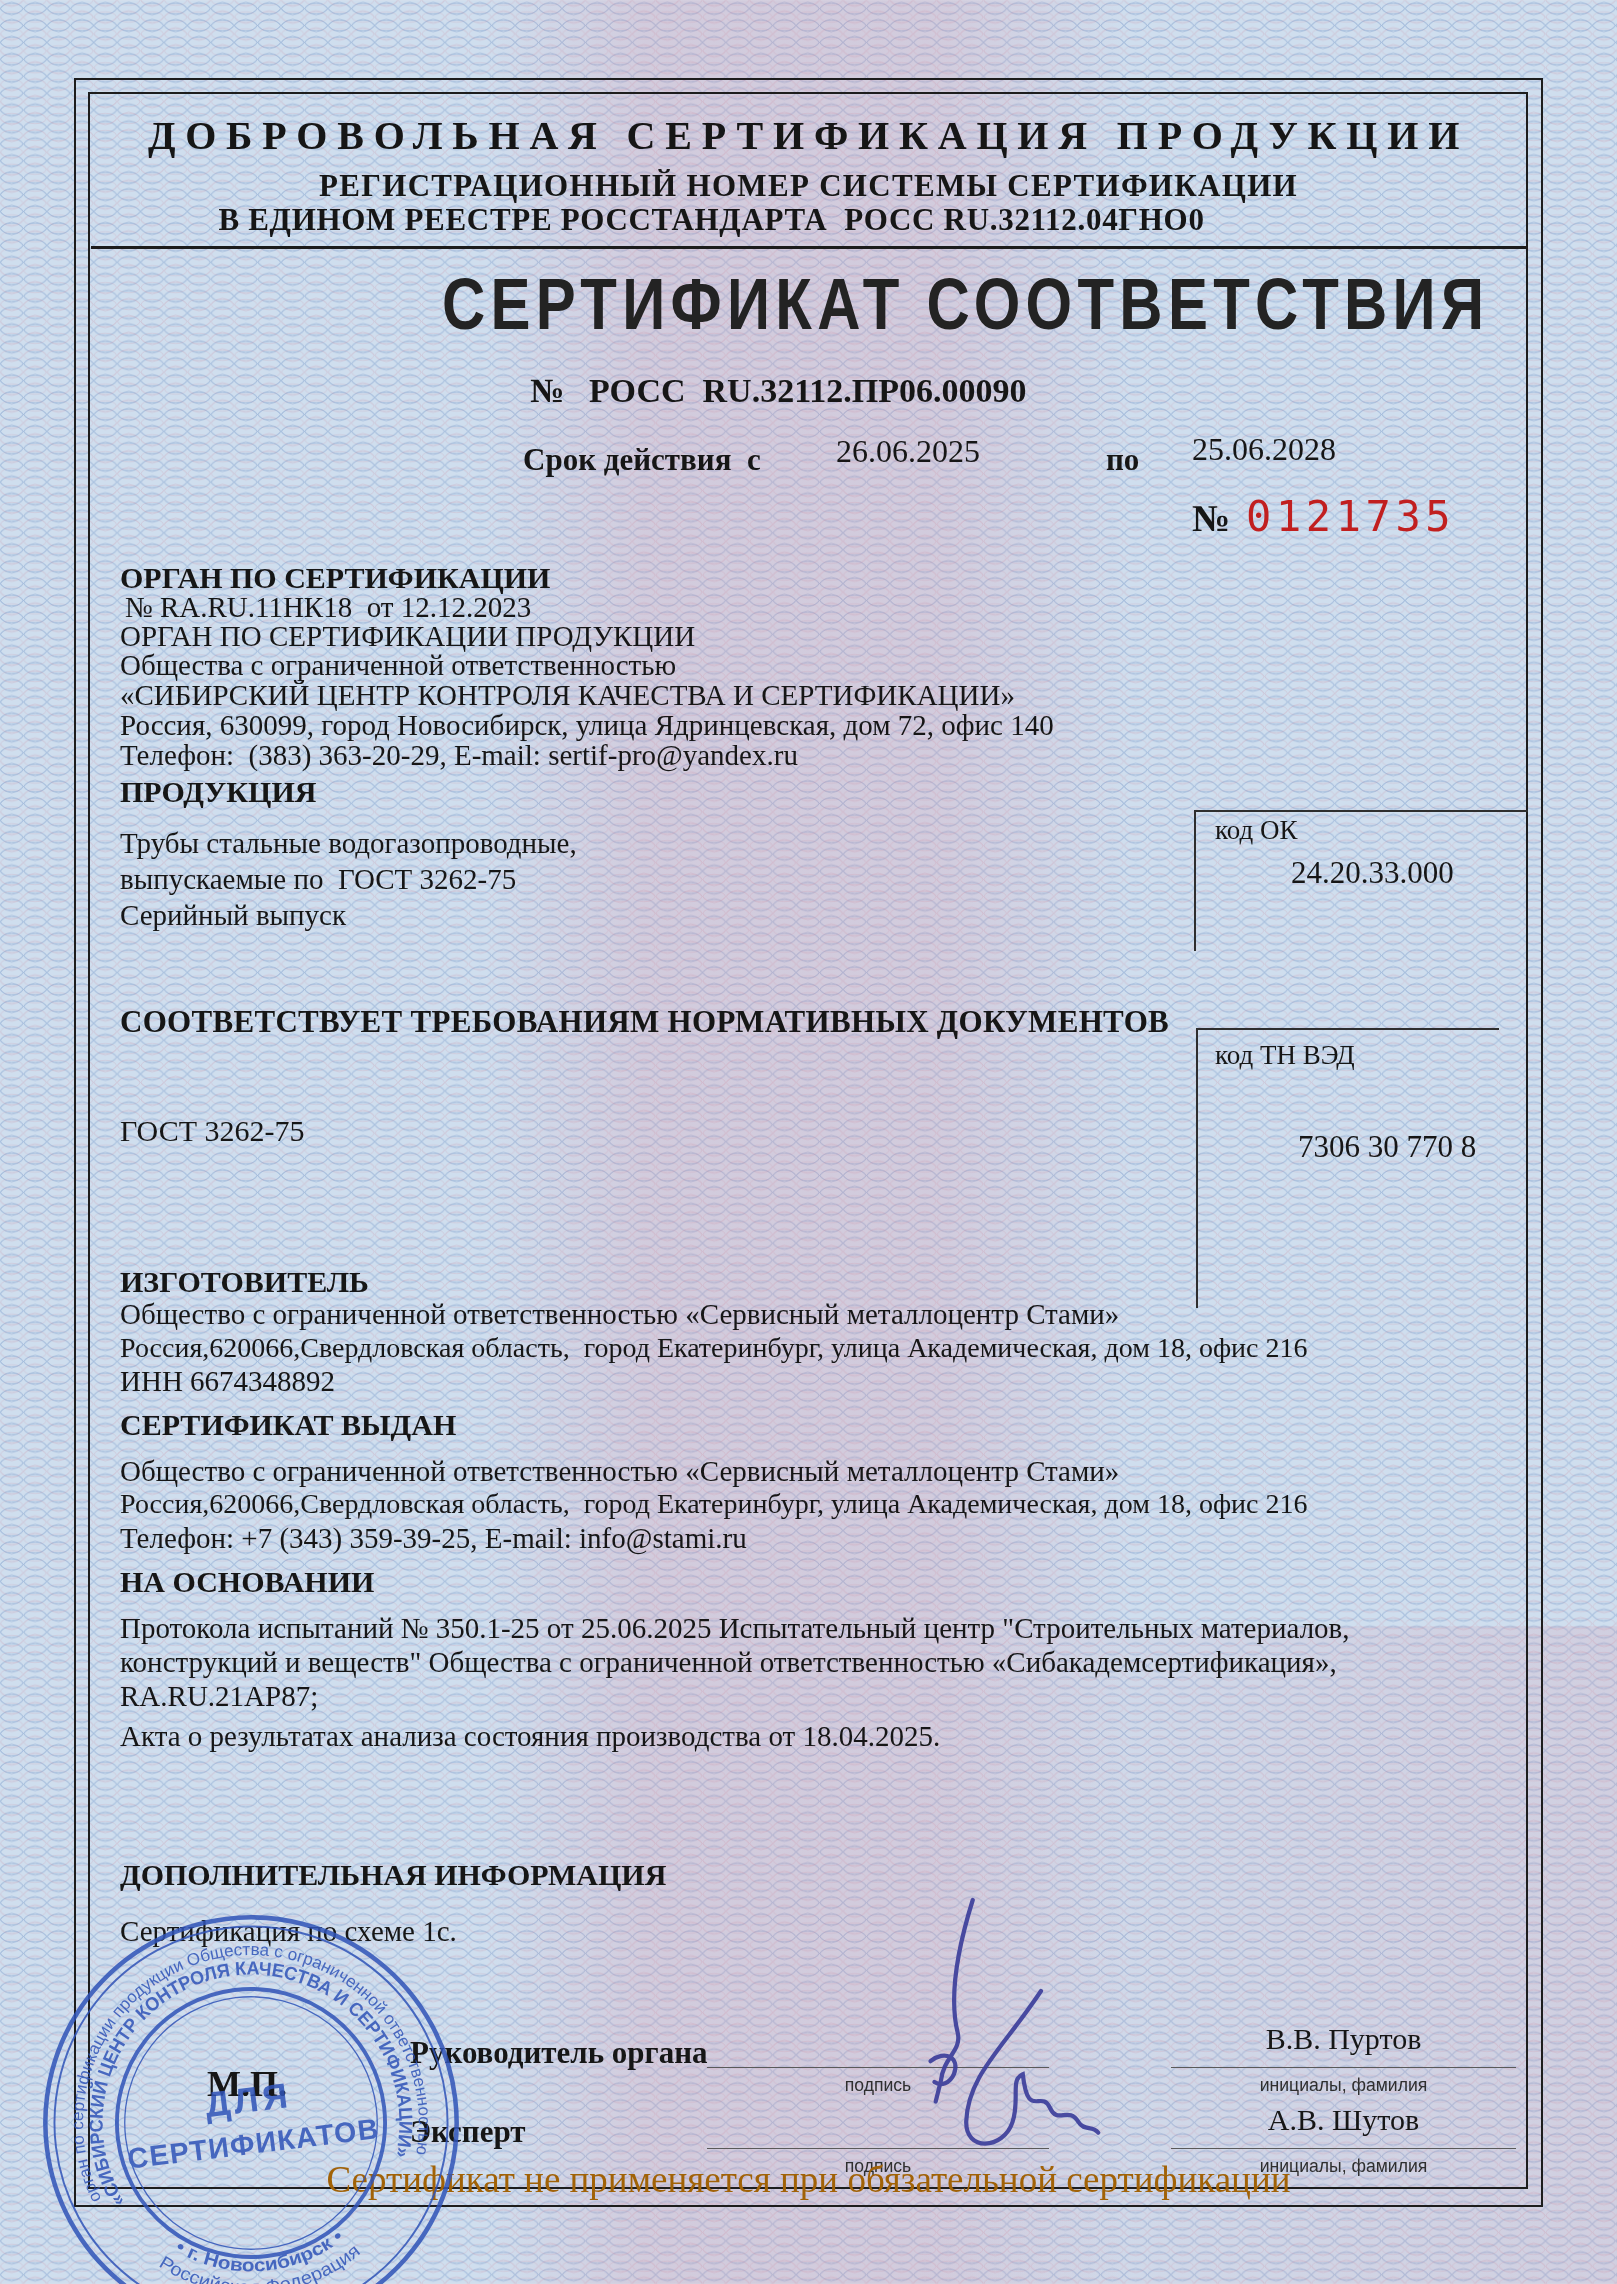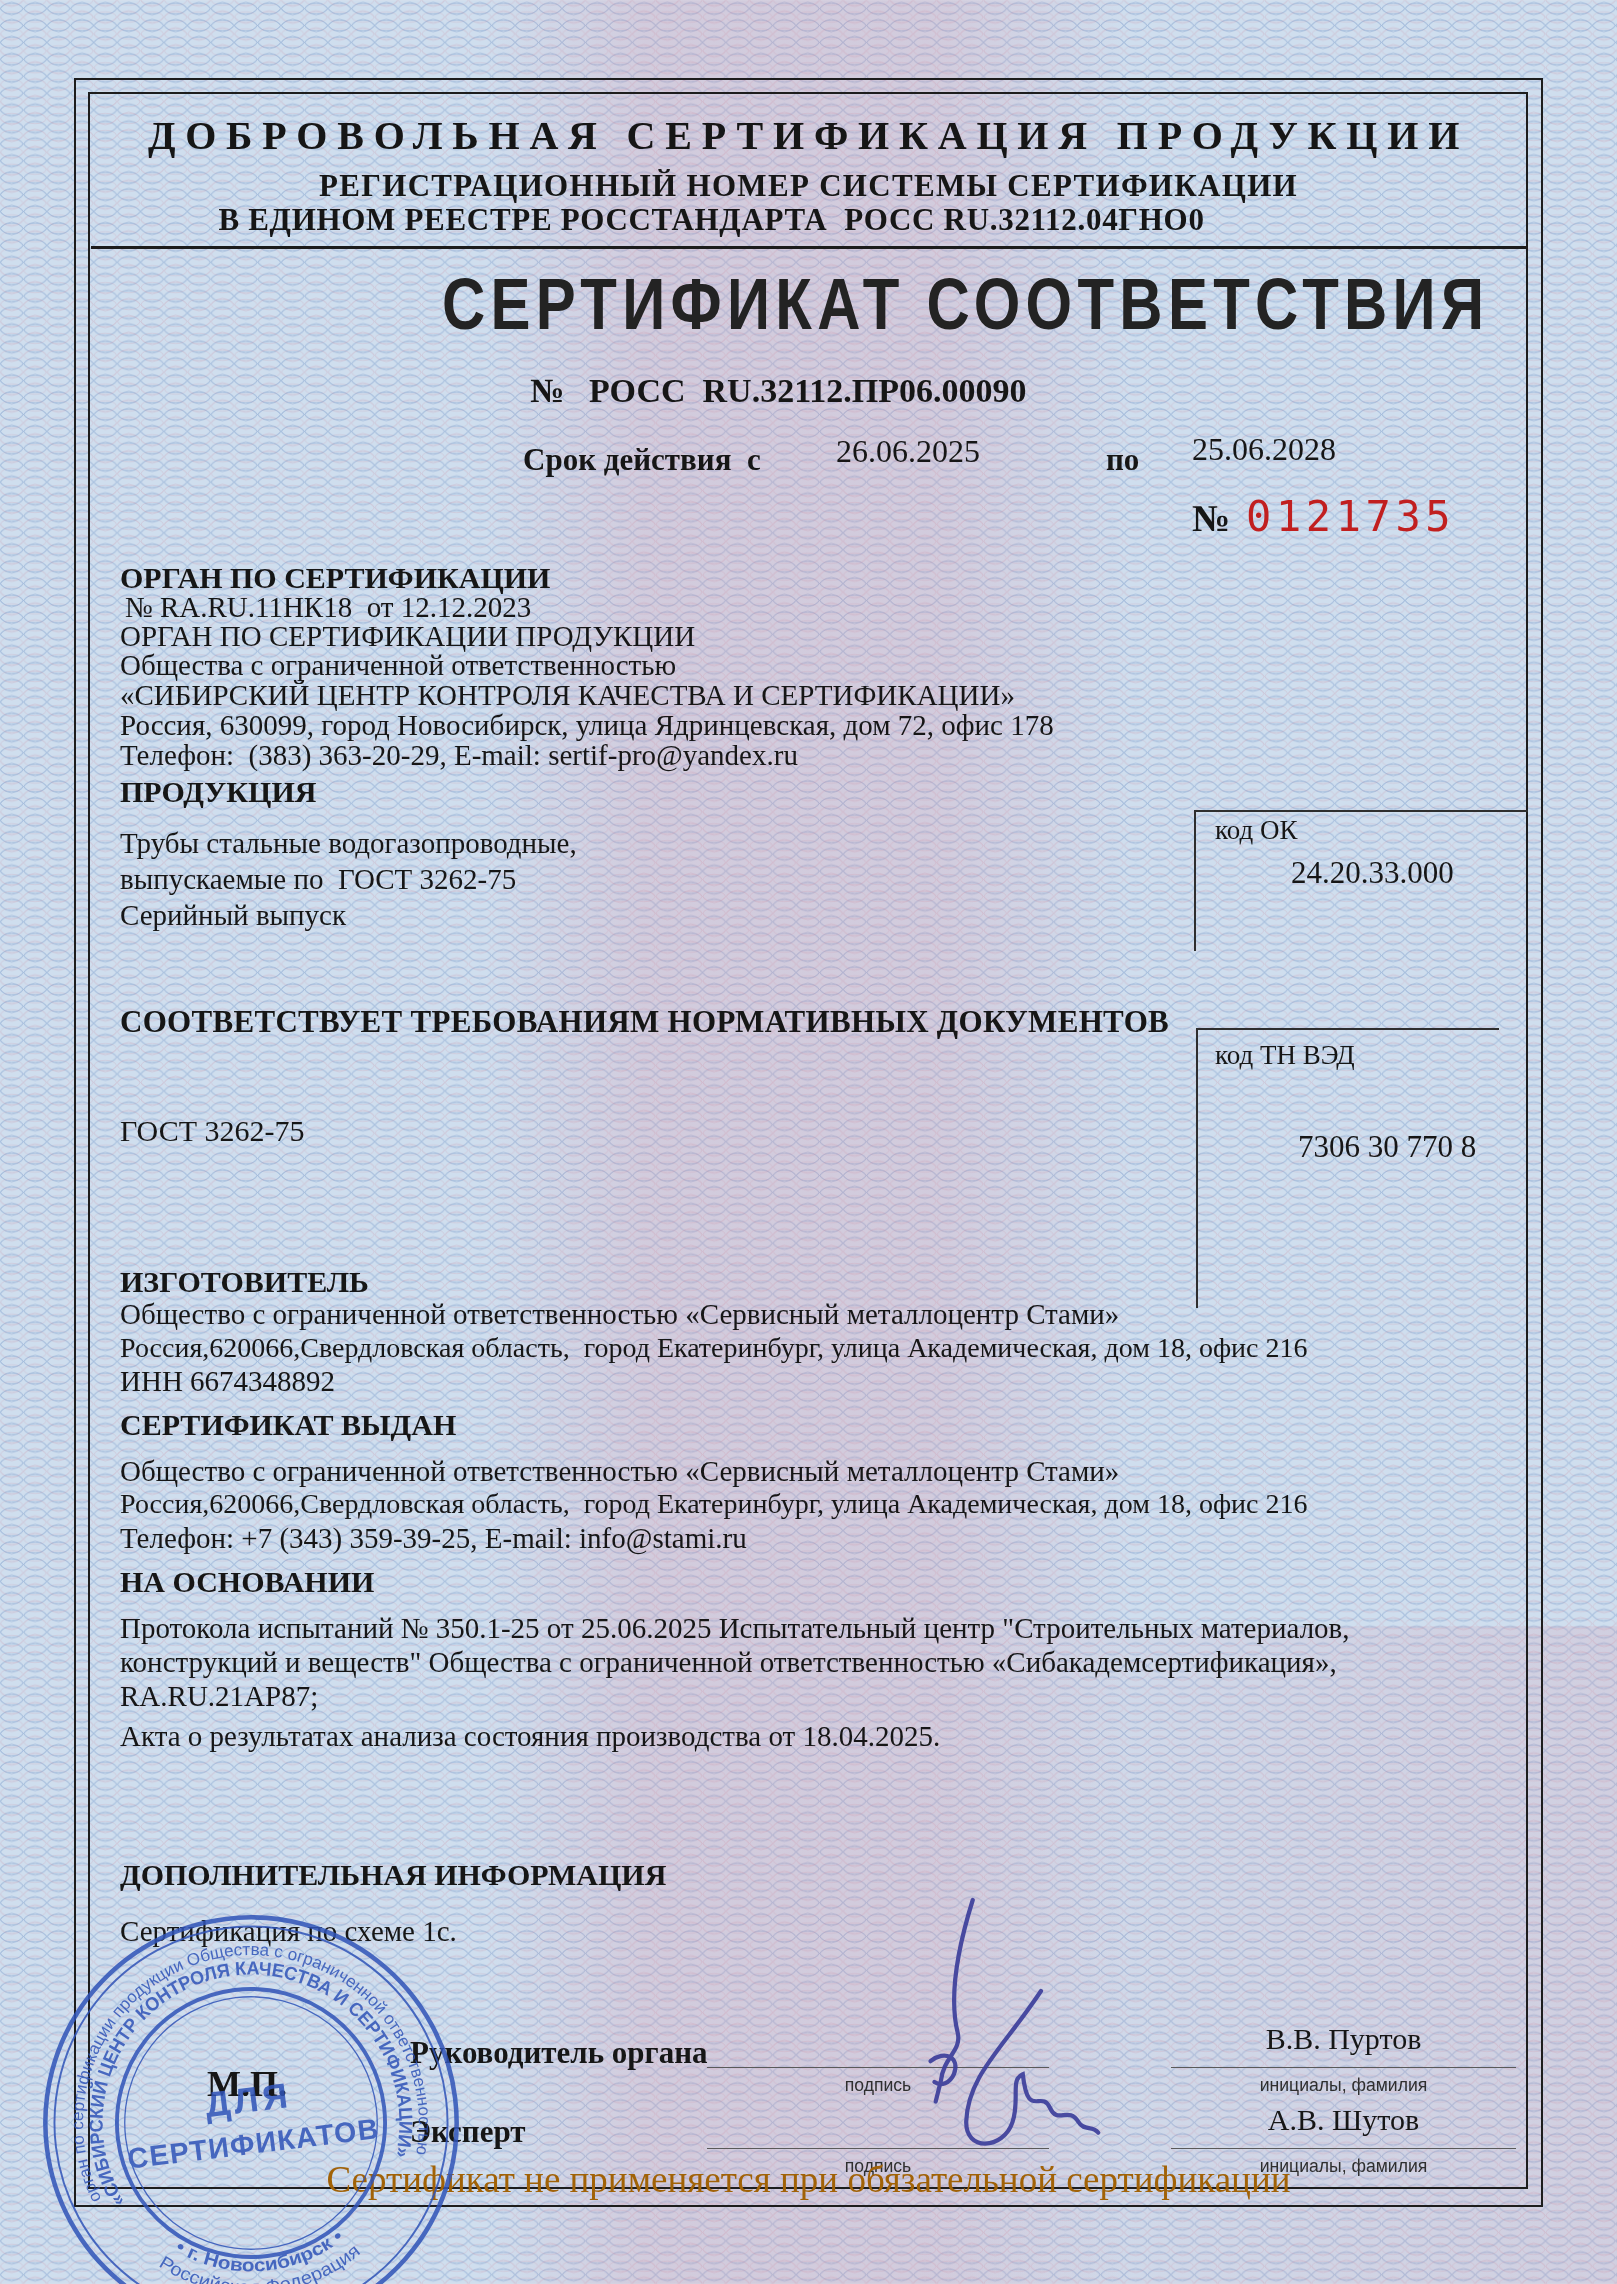--- a/index.html
+++ b/index.html
@@ -87,21 +87,21 @@
   <div class="abs" style="left:1192px;top:431px;font-size:32px;">25.06.2028</div>
 
   <div class="abs h-serif-b" style="left:1192px;top:496px;font-size:38px;">№</div>
   <div class="abs mono red" style="left:1246px;top:492px;font-size:42px;letter-spacing:4.6px;">0121735</div>
 
   <div class="abs h-serif-b" style="left:120px;top:561px;font-size:30px;">ОРГАН ПО СЕРТИФИКАЦИИ</div>
   <div class="abs" style="left:125px;top:591px;font-size:29px;">№ RA.RU.11НК18  от 12.12.2023</div>
   <div class="abs" style="left:120px;top:620px;font-size:29px;">ОРГАН ПО СЕРТИФИКАЦИИ ПРОДУКЦИИ</div>
   <div class="abs" style="left:120px;top:649px;font-size:29px;">Общества с ограниченной ответственностью</div>
   <div class="abs" style="left:120px;top:679px;font-size:29px;">«СИБИРСКИЙ ЦЕНТР КОНТРОЛЯ КАЧЕСТВА И СЕРТИФИКАЦИИ»</div>
-  <div class="abs" style="left:120px;top:709px;font-size:29px;">Россия, 630099, город Новосибирск, улица Ядринцевская, дом 72, офис 178</div>
+  <div class="abs" style="left:120px;top:709px;font-size:29px;">Россия, 630099, город Новосибирск, улица Ядринцевская, дом 72, офис 140</div>
   <div class="abs" style="left:120px;top:739px;font-size:29px;">Телефон:  (383) 363-20-29, E-mail: sertif-pro@yandex.ru</div>
 
   <div class="abs h-serif-b" style="left:120px;top:775px;font-size:30px;">ПРОДУКЦИЯ</div>
   <div class="abs" style="left:120px;top:827px;font-size:29px;">Трубы стальные водогазопроводные,</div>
   <div class="abs" style="left:120px;top:863px;font-size:29px;">выпускаемые по  ГОСТ 3262-75</div>
   <div class="abs" style="left:120px;top:899px;font-size:29px;">Серийный выпуск</div>
 
   <div class="codebox" style="left:1194px;top:810px;width:334px;height:141px;"></div>
   <div class="abs" style="left:1215px;top:815px;font-size:27px;">код ОК</div>
   <div class="abs" style="left:1291px;top:855px;font-size:31px;">24.20.33.000</div>

